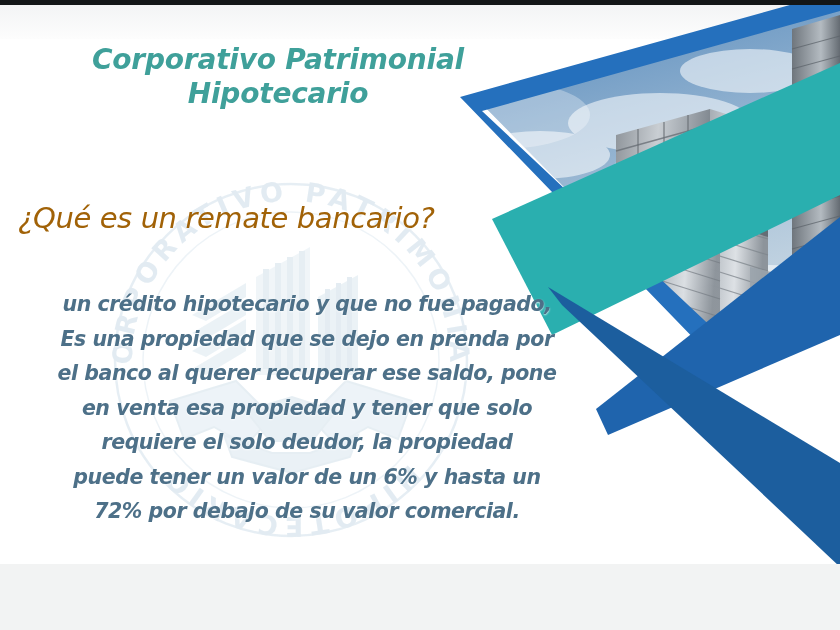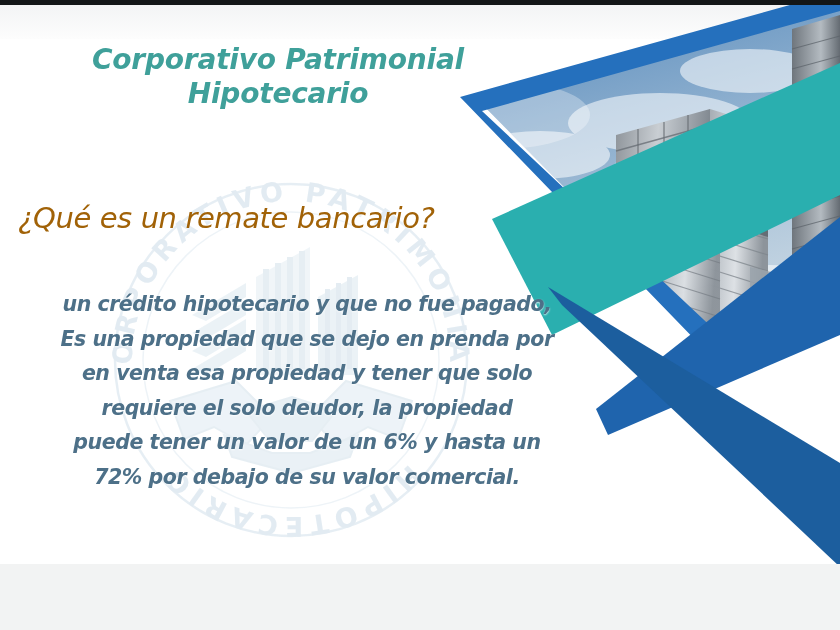--- a/index.html
+++ b/index.html
@@ -315,20 +315,21 @@
     <div class="brand">
       <div>Corporativo Patrimonial</div>
       <div>Hipotecario</div>
     </div>
 
     <div class="headline">¿Qué es un remate bancario?</div>
 
     <div class="body-copy">
       <span class="ln">un crédito hipotecario y que no fue pagado,</span>
       <span class="ln">Es una propiedad que se dejo en prenda por</span>
+      <span class="ln">el banco al querer recuperar ese saldo, pone</span>
       <span class="ln">en venta esa propiedad y tener que solo</span>
       <span class="ln">requiere el solo deudor, la propiedad</span>
       <span class="ln">puede tener un valor de un 6% y hasta un</span>
       <span class="ln">72% por debajo de su valor comercial.</span>
     </div>
 
   </div>
 
   <div class="bar-bottom"></div>
 

